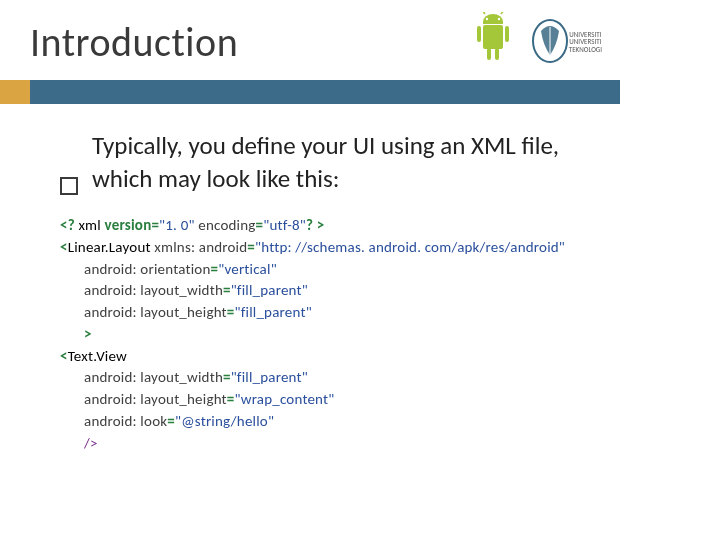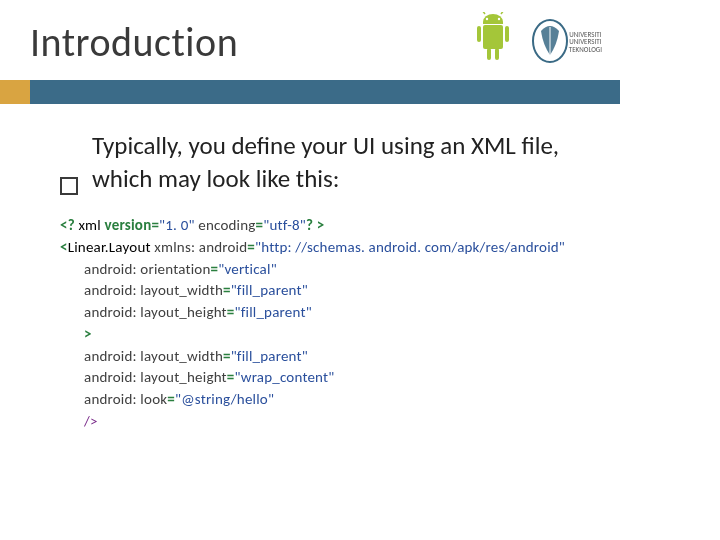--- a/index.html
+++ b/index.html
@@ -78,20 +78,21 @@
       <div class="ln"><span class="c-punc">&lt;</span><span class="c-tag">Linear.Layout </span><span class="c-attr">xmlns: android</span><span class="c-punc">=</span><span class="c-str">"http: //schemas. android. com/apk/res/android"</span></div>
 
       <div class="ln i1"><span class="c-attr">android: orientation</span><span class="c-punc">=</span><span class="c-str">"vertical"</span></div>
 
       <div class="ln i1"><span class="c-attr">android: layout_width</span><span class="c-punc">=</span><span class="c-str">"fill_parent"</span></div>
 
       <div class="ln i1"><span class="c-attr">android: layout_height</span><span class="c-punc">=</span><span class="c-str">"fill_parent"</span></div>
 
       <div class="ln i1"><span class="c-punc">&gt;</span></div>
 
+      <div class="ln"><span class="c-punc">&lt;</span><span class="c-tag">Text.View</span></div>
 
       <div class="ln i1"><span class="c-attr">android: layout_width</span><span class="c-punc">=</span><span class="c-str">"fill_parent"</span></div>
 
       <div class="ln i1"><span class="c-attr">android: layout_height</span><span class="c-punc">=</span><span class="c-str">"wrap_content"</span></div>
 
       <div class="ln i1"><span class="c-attr">android: look</span><span class="c-punc">=</span><span class="c-str">"@string/hello"</span></div>
 
       <div class="ln i1"><span class="c-slash">/&gt;</span></div>
 
     </div>

